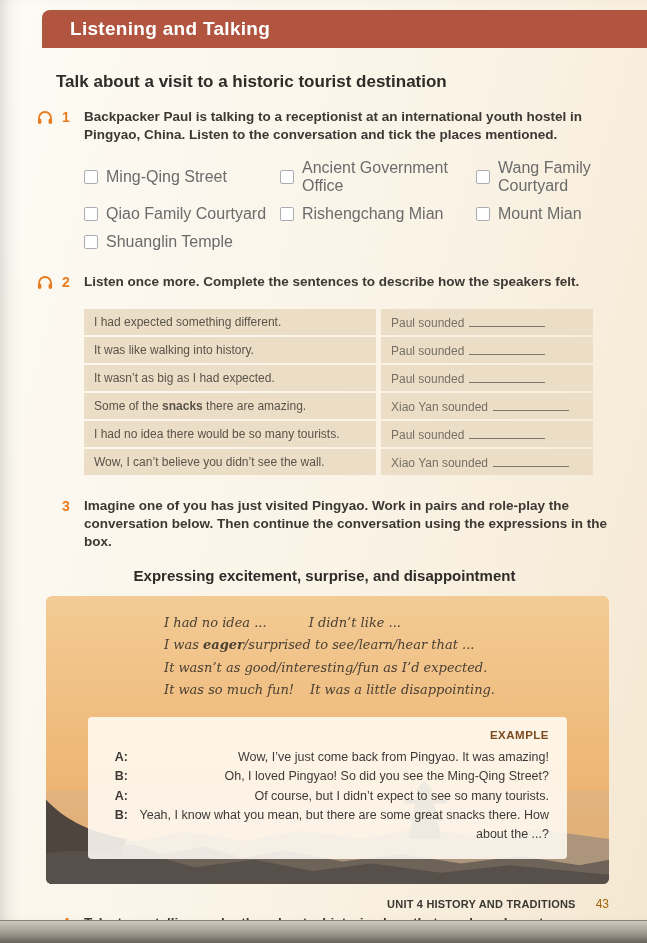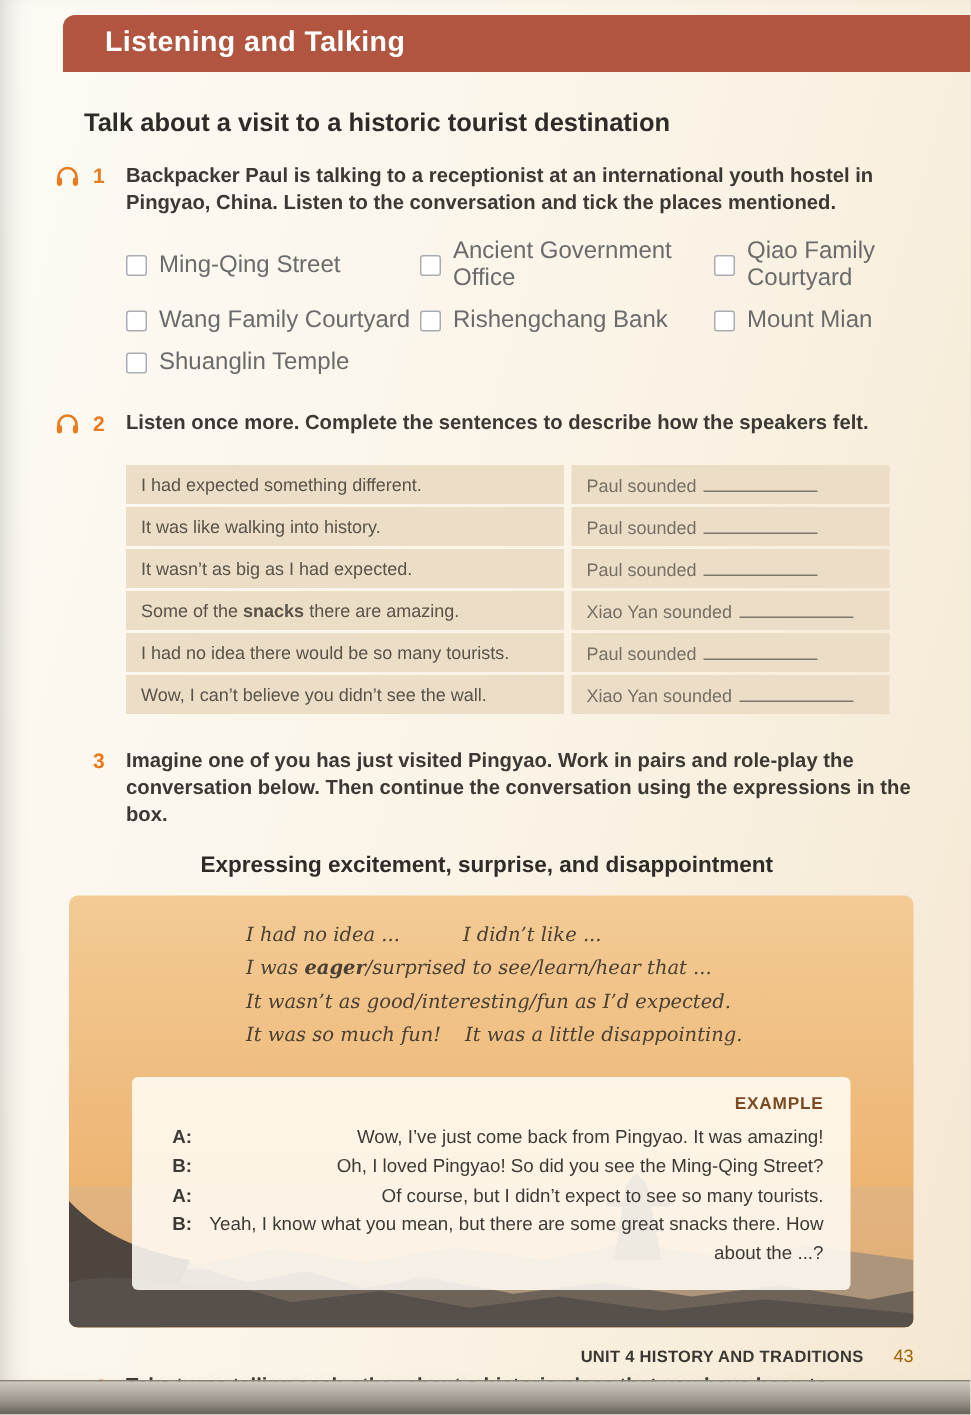--- a/index.html
+++ b/index.html
@@ -87,29 +87,29 @@
             <label class="chk">
                 <span class="box"></span>
                 <span class="chk-label">Ming-Qing Street</span>
               </label>
             <label class="chk">
                 <span class="box"></span>
                 <span class="chk-label">Ancient Government Office</span>
               </label>
             <label class="chk">
                 <span class="box"></span>
+                <span class="chk-label">Wang Family Courtyard</span>
+              </label>
+            <label class="chk">
+                <span class="box"></span>
                 <span class="chk-label">Qiao Family Courtyard</span>
               </label>
             <label class="chk">
                 <span class="box"></span>
-                <span class="chk-label">Wang Family Courtyard</span>
-              </label>
-            <label class="chk">
-                <span class="box"></span>
-                <span class="chk-label">Rishengchang Bank</span>
+                <span class="chk-label">Rishengchang Mian</span>
               </label>
             <label class="chk">
                 <span class="box"></span>
                 <span class="chk-label">Mount Mian</span>
               </label>
             <label class="chk">
                 <span class="box"></span>
                 <span class="chk-label">Shuanglin Temple</span>
               </label>
           </div>

